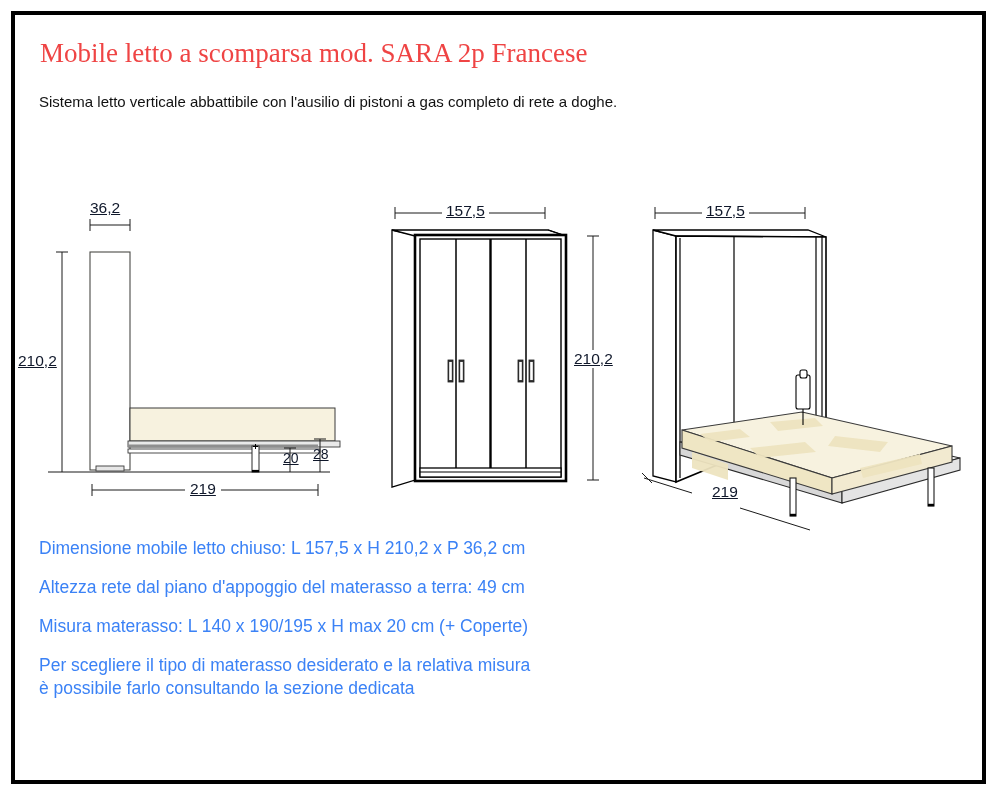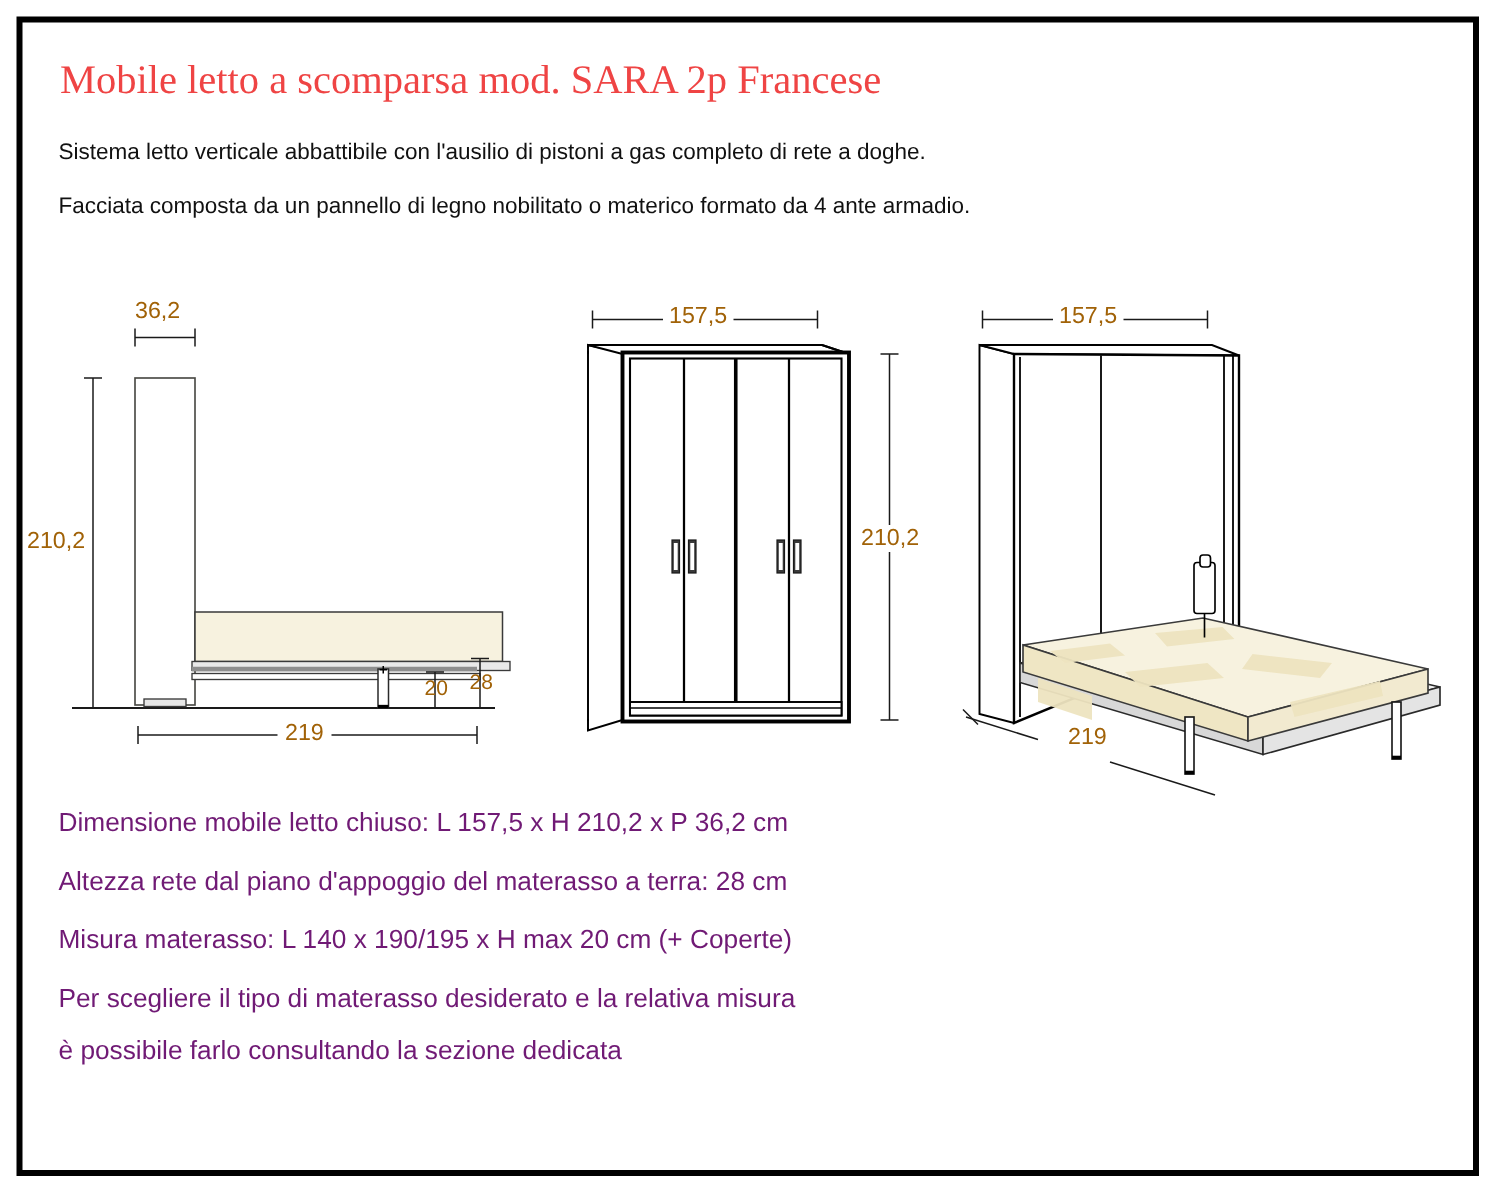--- a/index.html
+++ b/index.html
@@ -51,48 +51,48 @@
 
   .speclines {
     position: absolute;
     left: 39px;
     top: 538px;
     width: 700px;
   }
   .specline {
     font-family: "Liberation Sans", sans-serif;
     font-size: 17.5px;
-    color: #701a75;
+    color: #3b82f6;
     white-space: nowrap;
     margin-bottom: 18px;
   }
-  .specline.tight { margin-bottom: 14px; }
+  .specline.tight { margin-bottom: 2px; }
 
   
   .dwg { position: absolute; }
   svg { display: block; overflow: visible; }
   .dim-text {
     position: absolute;
     font-family: "Liberation Sans", sans-serif;
     font-size: 15.5px;
-    color: #a16207;
-    white-space: nowrap;
+    color: #0f172a;
+    white-space: nowrap;
+    text-decoration: underline;
   }
   .dim-text.small { font-size: 14px; }
 </style>
 </head>
 <body>
 
 <div id="sheet">
 
   <div id="frame"></div>
 
   <div id="title">Mobile letto a scomparsa mod. SARA 2p Francese</div>
   <div class="subline" id="sub1">Sistema letto verticale abbattibile con l'ausilio di pistoni a gas completo di rete a doghe.</div>
-  <div class="subline" id="sub2">Facciata composta da un pannello di legno nobilitato o materico formato da 4 ante armadio.</div>
 
   <div class="dwg" style="left:30px; top:190px; width:340px; height:320px;">
     <svg width="340" height="320" viewBox="0 0 340 320">
       <g stroke="#1a1a1a" fill="none" stroke-width="1">
 
         <line x1="60" y1="35" x2="100" y2="35"></line>
         <line x1="60" y1="29" x2="60" y2="41"></line>
         <line x1="100" y1="29" x2="100" y2="41"></line>
 
         <line x1="32" y1="62" x2="32" y2="282"></line>
@@ -245,19 +245,19 @@
         <line x1="110" y1="318" x2="180" y2="340"></line>
       </g>
     </svg>
 
     <div class="dim-text" style="left:72px; top:12px; background:#fff; padding:0 4px;">157,5</div>
     <div class="dim-text" style="left:78px; top:293px; background:#fff; padding:0 4px;">219</div>
   </div>
 
   <div class="speclines">
     <div class="specline">Dimensione mobile letto chiuso: L 157,5 x H 210,2 x P 36,2 cm</div>
-    <div class="specline">Altezza rete dal piano d'appoggio del materasso a terra: 28 cm</div>
+    <div class="specline">Altezza rete dal piano d'appoggio del materasso a terra: 49 cm</div>
     <div class="specline">Misura materasso: L 140 x 190/195 x H max 20 cm (+ Coperte)</div>
     <div class="specline tight">Per scegliere il tipo di materasso desiderato e la relativa misura</div>
     <div class="specline">è possibile farlo consultando la sezione dedicata</div>
   </div>
 
 </div>
 
 </body></html>

